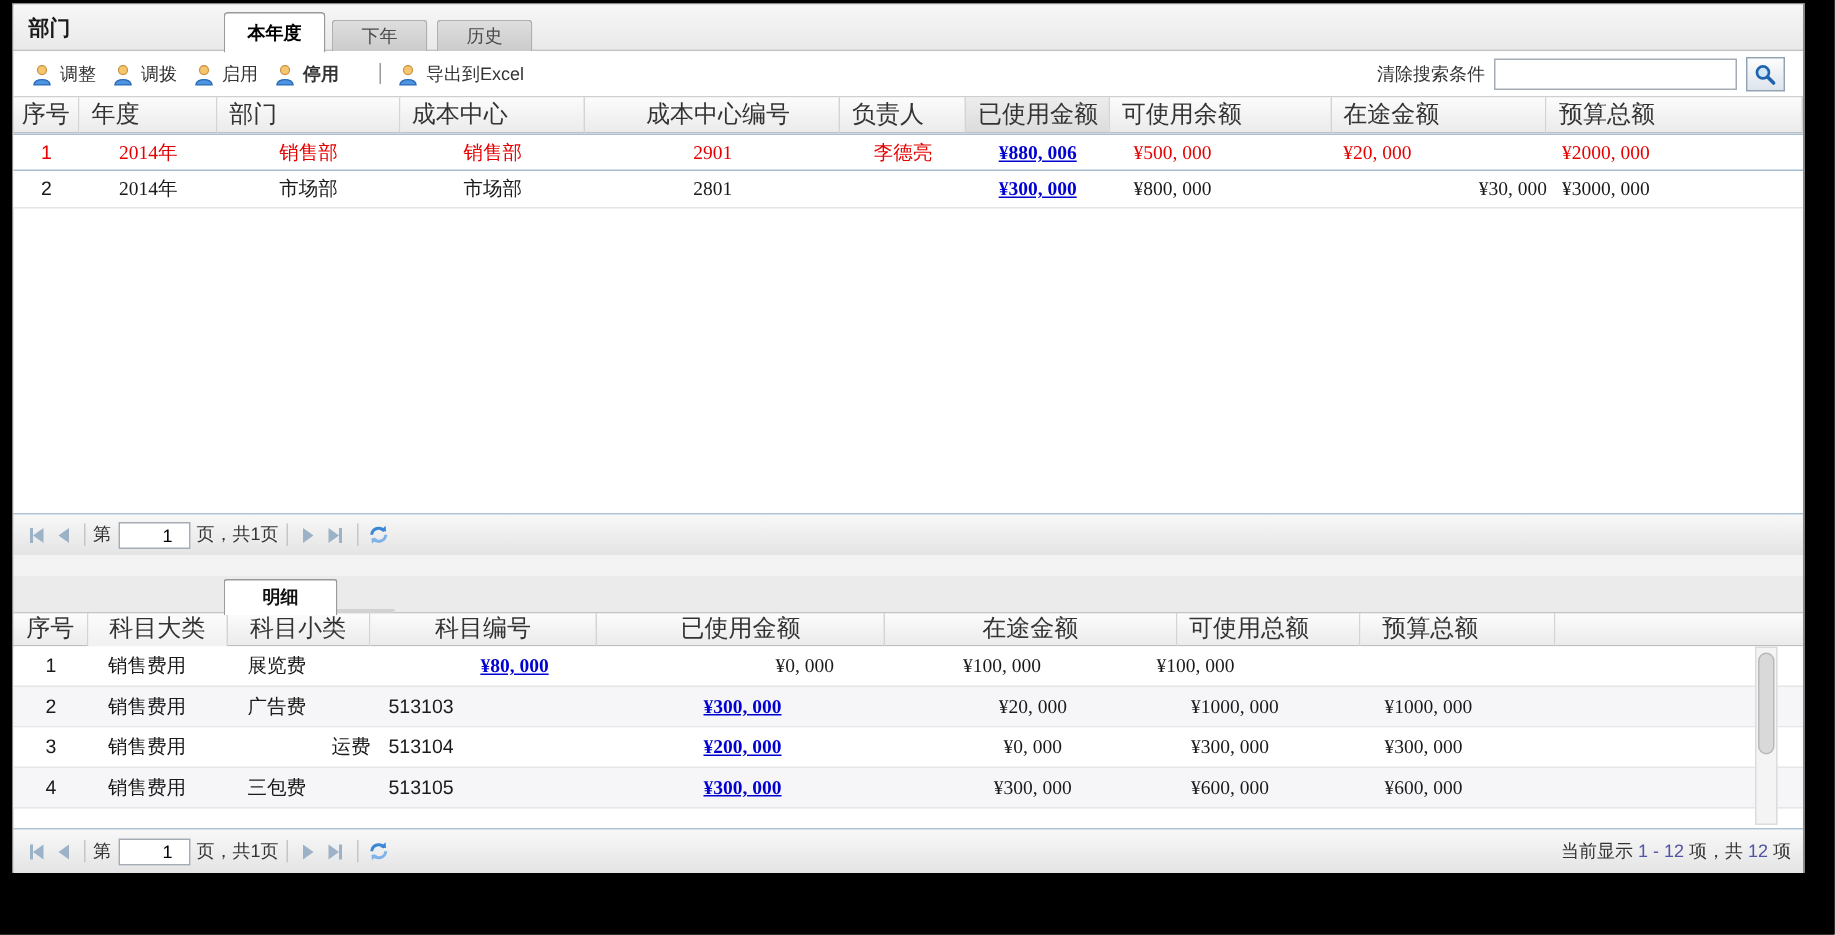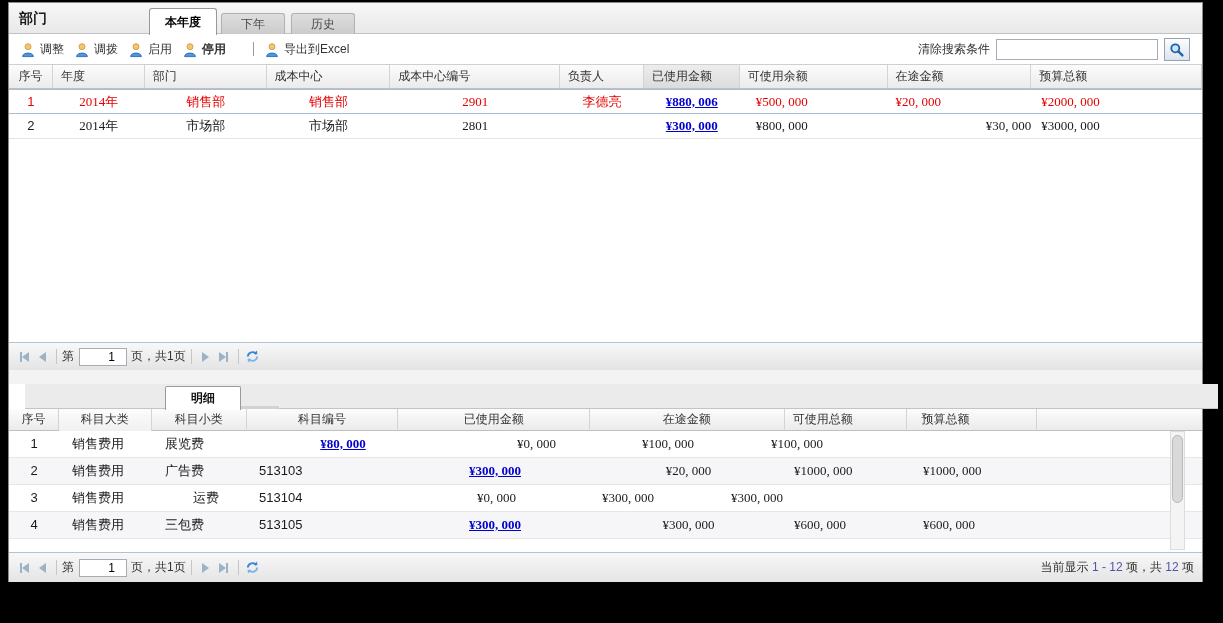--- a/index.html
+++ b/index.html
@@ -31,21 +31,21 @@
   .search-zone { position:absolute; right:12px; top:4px; height:23px; display:flex; align-items:center; gap:6px; }
   .search-label { font-size:12px; color:#333; cursor:pointer; }
   .search-input { width:162px; height:21px; border:1px solid #a5acb5; font-size:12px; padding:0 4px; }
   .search-btn { width:26px; height:23px; border:1px solid #94a3b3;
                 background:linear-gradient(#fdfdfd,#dde4ec); display:flex; align-items:center;
                 justify-content:center; cursor:pointer; }
 
   
   .gridhead { position:absolute; left:0; width:100%; display:flex; }
   .hcell { background:linear-gradient(#fcfcfc,#ebebeb); border-right:1px solid #d4d4d4;
-           border-bottom:1px solid #bfbfbf; font-size:12px; color:#333; overflow:hidden;
+           border-bottom:1px solid #bfbfbf; font-size:16px; color:#333; overflow:hidden;
            white-space:nowrap; cursor:pointer; }
   .hcell.hl { background:linear-gradient(#ededed,#dcdcdc); }
   .grow { display:flex; width:100%; background:#fff; cursor:default; }
   .gcell { overflow:hidden; white-space:nowrap; font-size:13px; color:#1a1a1a; }
   .serif { font-family:"Liberation Serif","DejaVu Serif",serif; }
   .amount-link { color:#0000d0; font-weight:bold; text-decoration:underline; cursor:pointer; }
   .row-red .gcell { color:#e60000; }
   .row-red .amount-link { color:#0000d0; }
   .row-sel { border-top:1px solid #a9bed2; border-bottom:1px solid #a9bed2; }
   .row-norm { border-bottom:1px solid #e4e4e4; }
@@ -62,21 +62,21 @@
            border-left:7px solid #9cb2c6; }
   .pbar { width:2px; height:10px; background:#9cb2c6; }
   .psep { width:1px; height:15px; background:#c6c6c6; margin:0 5px; }
   .pg-input { width:48px; height:18px; border:1px solid #a5acb5; font-size:12px;
               text-align:right; padding-right:11px; margin:0 4px 0 5px; }
   .status { position:absolute; right:8px; font-size:12px; color:#333; }
   .status b { font-weight:normal; color:#5153a5; }
 
   
   .gap { position:absolute; left:0; top:367px; width:100%; height:14px; background:#f3f3f3; }
-  .dstrip { position:absolute; left:16px; top:381px; width:100%; height:25px; background:#ebebeb;
+  .dstrip { position:absolute; left:0; top:381px; width:100%; height:25px; background:#ebebeb;
             border-bottom:1px solid #c4c4c4; }
   .dtab { position:absolute; left:140px; top:2px; width:76px; height:24px; background:#fff;
           border:1px solid #9a9a9a; border-bottom:none; border-radius:2px 2px 0 0; font-size:12px;
           font-weight:600; color:#111; text-align:center; line-height:23px; cursor:pointer; z-index:2; }
   .dtab-shadow { position:absolute; left:192px; top:22px; width:62px; height:3px; background:#d2d2d2; }
 
   
   .vscroll { position:absolute; right:17px; top:428px; width:15px; height:119px; background:#f4f4f4;
              border:1px solid #dcdcdc; }
   .vthumb { position:absolute; left:1px; top:3px; width:11px; height:68px; background:#d9d9d9;
@@ -146,21 +146,21 @@
           </svg>
         </span>
       </div>
     </div>
 
     <div class="gridhead" id="main-head" style="top: 62px; height: 24px;">
         <div class="hcell" style="width: 44px; height: 24px; line-height: 23px; text-align: center;">序号</div>
         <div class="hcell" style="width: 92px; height: 24px; line-height: 23px; text-align: left; padding-left: 8px;">年度</div>
         <div class="hcell" style="width: 122px; height: 24px; line-height: 23px; text-align: left; padding-left: 8px;">部门</div>
         <div class="hcell" style="width: 124px; height: 24px; line-height: 23px; text-align: left; padding-left: 8px;">成本中心</div>
-        <div class="hcell" style="width: 170px; height: 24px; line-height: 23px; text-align: left; padding-left: 8px;">成本中心编号</div>
+        <div class="hcell" style="width: 170px; height: 24px; line-height: 23px; text-align: center; padding-left: 8px;">成本中心编号</div>
         <div class="hcell" style="width: 84px; height: 24px; line-height: 23px; text-align: left; padding-left: 8px;">负责人</div>
         <div class="hcell hl" style="width: 96px; height: 24px; line-height: 23px; text-align: left; padding-left: 8px;">已使用金额</div>
         <div class="hcell" style="width: 148px; height: 24px; line-height: 23px; text-align: left; padding-left: 8px;">可使用余额</div>
         <div class="hcell" style="width: 144px; height: 24px; line-height: 23px; text-align: left; padding-left: 8px;">在途金额</div>
         <div class="hcell" style="width: 171px; height: 24px; line-height: 23px; text-align: left; padding-left: 8px;">预算总额</div>
       </div>
     <div id="main-body" style="position:absolute;left:0;top:86px;width:100%;height:253px;background:#fff;">
         <div class="grow row-sel row-red" style="height: 25px;">
           <div class="gcell" style="width: 44px; line-height: 23px; text-align: center;">1</div>
           <div class="gcell serif" style="width: 92px; line-height: 23px; text-align: center;">2014年</div>
@@ -252,22 +252,23 @@
           <div class="gcell serif" style="width: 95px; line-height: 25px; text-align: left; padding-left: 13px;">广告费</div>
           <div class="gcell" style="width: 152px; line-height: 25px; text-align: left; padding-left: 12px;">513103</div>
           <div class="gcell serif" style="width: 192px; line-height: 25px; text-align: center;"><span class="amount-link">¥300, 000</span></div>
           <div class="gcell serif" style="width: 195px; line-height: 25px; text-align: center;">¥20, 000</div>
           <div class="gcell serif" style="width: 123px; line-height: 25px; text-align: left; padding-left: 8px;">¥1000, 000</div>
           <div class="gcell serif" style="width: 130px; line-height: 25px; text-align: left; padding-left: 14px;">¥1000, 000</div>
         </div>
         <div class="grow brow" style="height: 27px;">
           <div class="gcell" style="width: 50px; line-height: 25px; text-align: center;">3</div>
           <div class="gcell serif" style="width: 93px; line-height: 25px; text-align: left; padding-left: 13px;">销售费用</div>
-          <div class="gcell serif" style="width: 95px; line-height: 25px; text-align: center; padding-left: 13px;">运费</div>
+          <div class="gcell serif" style="width: 95px; line-height: 25px; text-align: right; padding-left: 13px;">运费</div>
           <div class="gcell" style="width: 152px; line-height: 25px; text-align: left; padding-left: 12px;">513104</div>
+          <div class="gcell serif" style="width: 192px; line-height: 25px; text-align: center;"><span class="amount-link">¥200, 000</span></div>
           <div class="gcell serif" style="width: 195px; line-height: 25px; text-align: center;">¥0, 000</div>
           <div class="gcell serif" style="width: 123px; line-height: 25px; text-align: left; padding-left: 8px;">¥300, 000</div>
           <div class="gcell serif" style="width: 130px; line-height: 25px; text-align: left; padding-left: 14px;">¥300, 000</div>
         </div>
         <div class="grow row-alt brow" style="height: 27px;">
           <div class="gcell" style="width: 50px; line-height: 25px; text-align: center;">4</div>
           <div class="gcell serif" style="width: 93px; line-height: 25px; text-align: left; padding-left: 13px;">销售费用</div>
           <div class="gcell serif" style="width: 95px; line-height: 25px; text-align: left; padding-left: 13px;">三包费</div>
           <div class="gcell" style="width: 152px; line-height: 25px; text-align: left; padding-left: 12px;">513105</div>
           <div class="gcell serif" style="width: 192px; line-height: 25px; text-align: center;"><span class="amount-link">¥300, 000</span></div>

